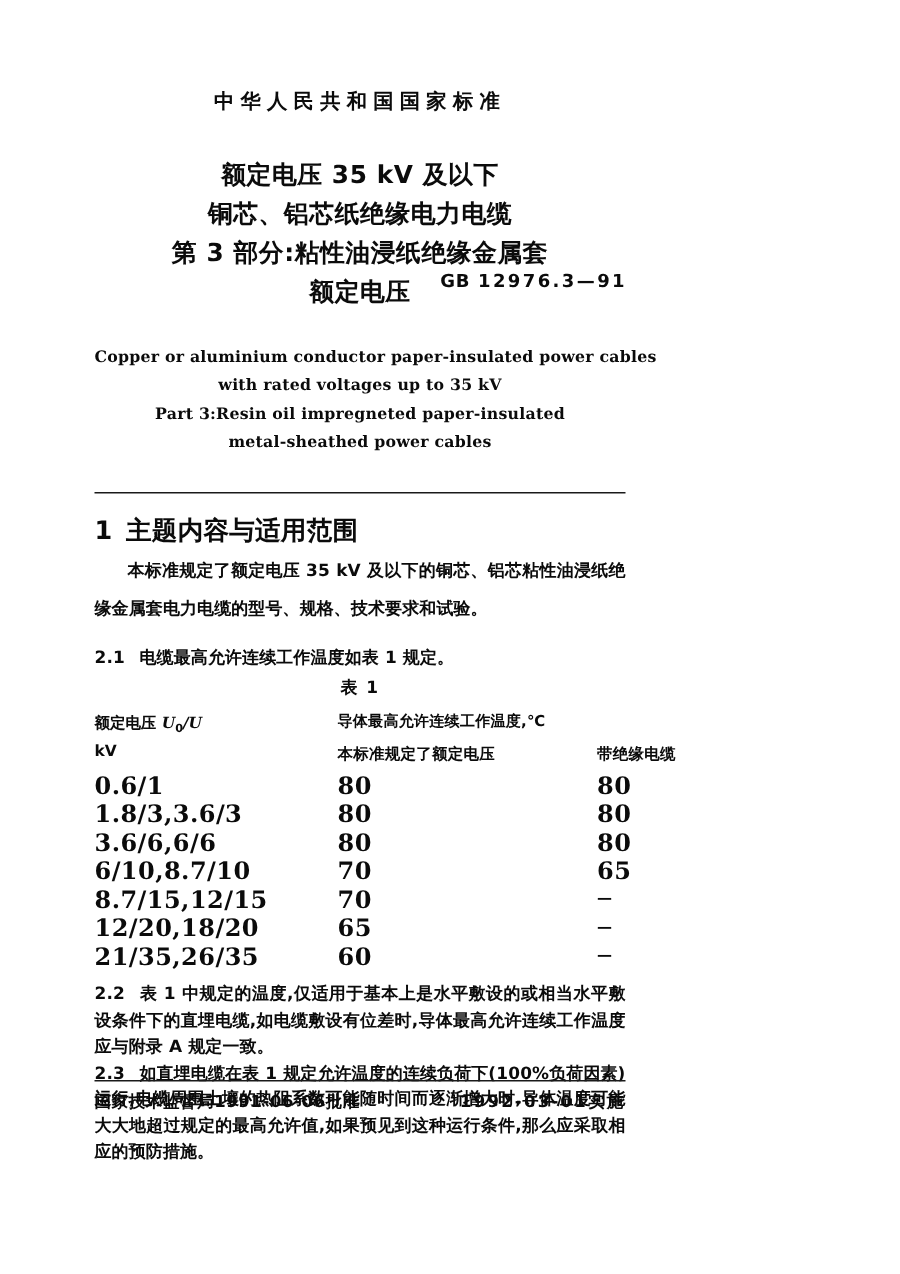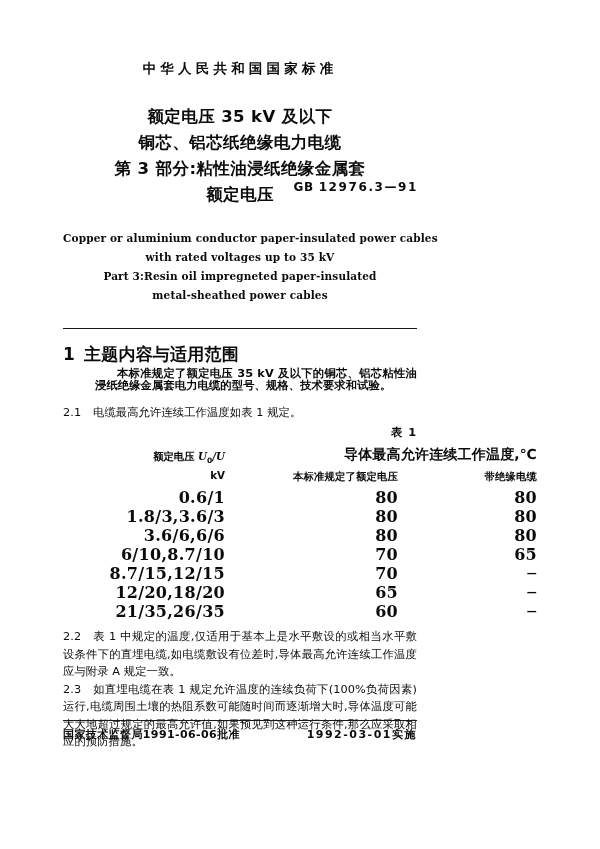--- a/index.html
+++ b/index.html
@@ -91,66 +91,65 @@
     line-height: 17px;
     letter-spacing: 0.2px;
     margin-bottom: 5px;
     white-space: nowrap;
   }
   .sec-head .num { margin-right: 9px; }
 
   .para {
     font-size: 11.3px;
     font-weight: bold;
-    line-height: 12px;
+    line-height: 25px;
     letter-spacing: 0.1px;
     text-align: justify;
     text-indent: 22px;
-    margin-left: 32px;
   }
 
   .numpara {
     font-size: 11.3px;
-    font-weight: normal;
+    font-weight: bold;
     line-height: 17.5px;
     letter-spacing: 0.1px;
     text-align: justify;
     text-indent: 0;
   }
   .numpara .num {
     display: inline-block;
     min-width: 30px;
   }
 
   .gap-1 { height: 12px; }
   .gap-3 { height: 7px; }
 
   
   .tbl-caption {
-    text-align: right;
+    text-align: center;
     font-size: 11.3px;
     font-weight: bold;
     line-height: 16px;
     margin-top: 4px;
     margin-bottom: 3px;
     letter-spacing: 1px;
   }
   table.t1 {
     width: 474px;
     border-collapse: collapse;
     font-size: 10.3px;
     font-weight: bold;
     table-layout: fixed;
   }
   table.t1 .c1 { width: 162px; }
   table.t1 .c2 { width: 173px; }
   table.t1 .c3 { width: 139px; }
 
   table.t1 th, table.t1 td {
-    text-align: right;
+    text-align: left;
     vertical-align: middle;
     padding: 0;
     border: 0;
   }
   .tb-top    { border-top: 1.5px solid #1a1a1a; }
   .tb-bottom { border-bottom: 1.4px solid #1a1a1a; }
   .tb-thin   { border-bottom: 0.9px solid #2a2a2a; }
   .vr-l      { border-left: 0.9px solid #2a2a2a; }
 
   th.hdr-volt {
@@ -158,21 +157,21 @@
     line-height: 15px;
     font-size: 10.3px;
   }
   th.hdr-volt .sub {
     font-family: "DejaVu Serif", "Liberation Serif", serif;
     font-style: italic;
     font-weight: bold;
   }
   th.hdr-temp {
     height: 21px;
-    font-size: 14px;
+    font-size: 10px;
     letter-spacing: 0.2px;
   }
   th.hdr-sub {
     height: 22px;
     font-size: 10.3px;
     letter-spacing: 0.2px;
   }
   td.cell {
     height: 17.3px;
     font-family: "DejaVu Serif", "Liberation Serif", serif;

